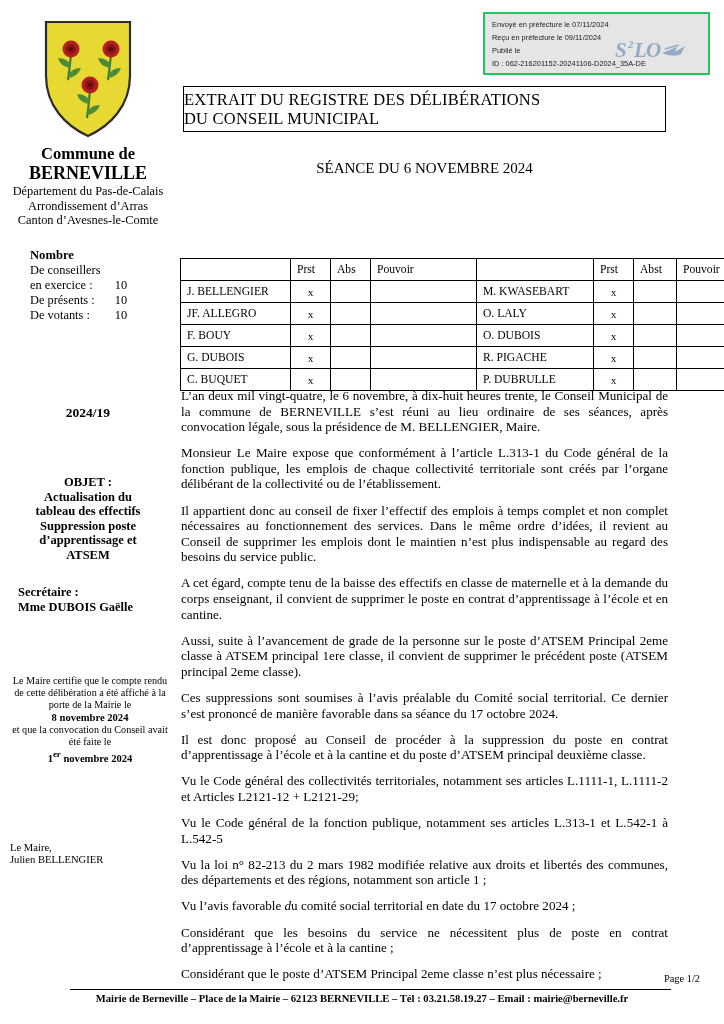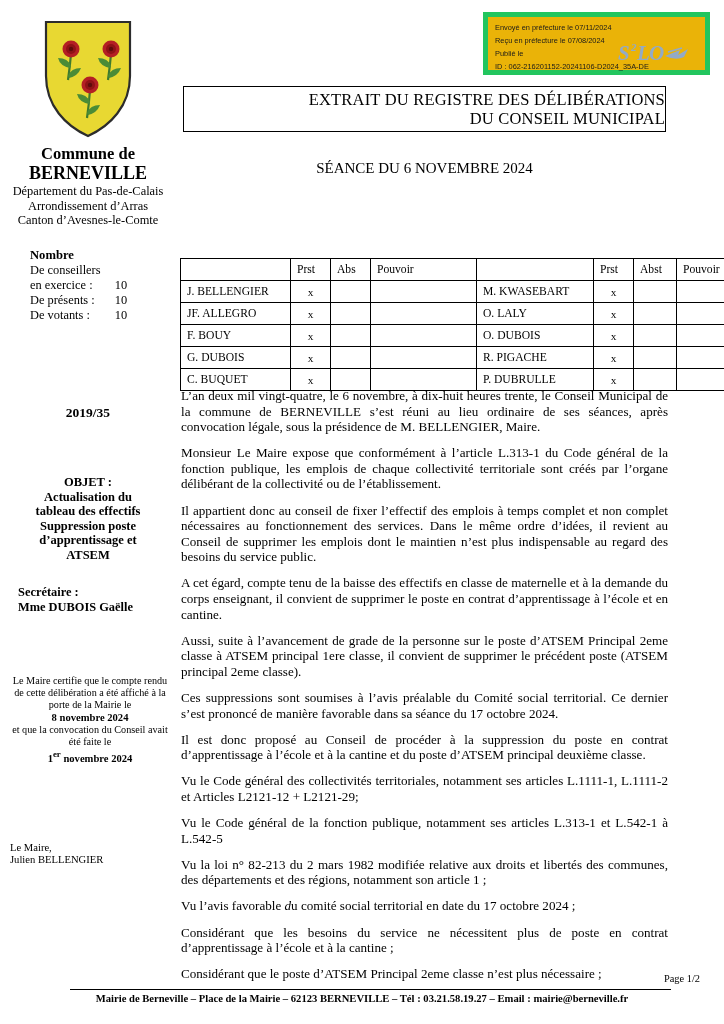--- a/index.html
+++ b/index.html
@@ -19,24 +19,24 @@
     background: #ffffff;
   }
 
   
   #stamp-box {
     position: absolute;
     left: 483px;
     top: 12px;
     width: 227px;
     height: 63px;
-    border: 5px solid #22c55e;
+    border: 2px solid #22c55e;
     box-sizing: border-box;
     padding: 4px 6px 0 7px;
-    background: #eab308;
+    background: #e5e5e5;
   }
   .stamp-line {
     font-family: "Liberation Sans", sans-serif;
     font-size: 7.4px;
     line-height: 13px;
     color: #1a1a1a;
     white-space: nowrap;
   }
   #slo-logo {
     position: absolute;
@@ -51,21 +51,21 @@
   #title-box {
     position: absolute;
     left: 183px;
     top: 86px;
     width: 483px;
     height: 46px;
     border: 1px solid #000;
     box-sizing: border-box;
     display: flex;
     flex-direction: column;
-    align-items: flex-end;
+    align-items: flex-start;
     justify-content: center;
   }
   .title-line {
     font-size: 16.5px;
     line-height: 19px;
     letter-spacing: 0.2px;
     text-align: center;
     white-space: nowrap;
   }
   #seance {
@@ -248,21 +248,21 @@
     font-weight: bold;
   }
 </style>
 </head>
 <body>
 
 <div id="page">
 
   <div id="stamp-box">
     <div class="stamp-line">Envoyé en préfecture le 07/11/2024</div>
-    <div class="stamp-line">Reçu en préfecture le 07/08/2024</div>
+    <div class="stamp-line">Reçu en préfecture le 09/11/2024</div>
     <div class="stamp-line">Publié le</div>
     <div class="stamp-line">ID : 062-216201152-20241106-D2024_35A-DE</div>
 
     <svg id="slo-logo" viewBox="0 0 92 28">
       <text x="0" y="21" font-family="Liberation Serif, serif" font-size="21" font-style="italic" font-weight="bold" fill="#93aac6">S</text>
       <text x="13" y="12" font-family="Liberation Serif, serif" font-size="11" font-style="italic" font-weight="bold" fill="#93aac6">2</text>
       <text x="19" y="21" font-family="Liberation Serif, serif" font-size="21" font-style="italic" font-weight="bold" fill="#93aac6">L</text>
       <text x="31" y="21" font-family="Liberation Serif, serif" font-size="21" font-style="italic" font-weight="bold" fill="#93aac6">O</text>
       <path d="M47 17 L62 11 L60 16 L70 10 L66 18 Q58 22 47 17 Z" fill="#93aac6"></path>
       <path d="M50 13 L64 9" stroke="#93aac6" stroke-width="1.6" fill="none"></path>
@@ -327,21 +327,21 @@
         <span class="nombre-label">De présents :</span>
         <span class="nombre-val">10</span>
       </div>
       <div class="nombre-row">
         <span class="nombre-label">De votants  :</span>
         <span class="nombre-val">10</span>
       </div>
     </div>
   </div>
 
-  <div id="delib-num">2019/35</div>
+  <div id="delib-num">2024/19</div>
 
   <div id="objet-block">
     <div>OBJET :</div>
     <div>Actualisation du</div>
     <div>tableau des effectifs</div>
     <div>Suppression poste</div>
     <div>d’apprentissage et</div>
     <div>ATSEM</div>
   </div>
 

